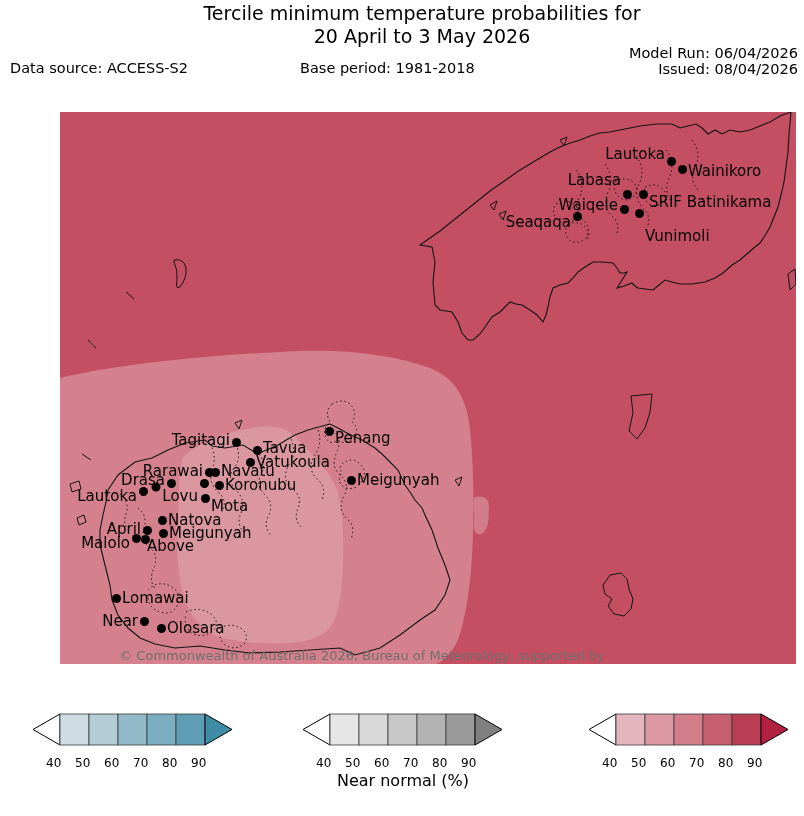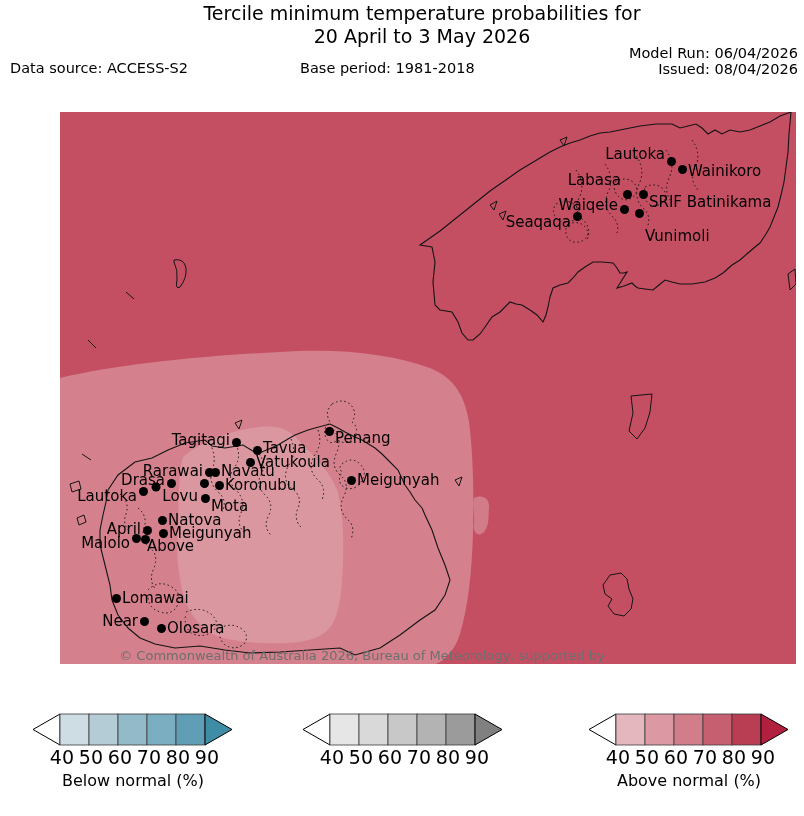--- a/index.html
+++ b/index.html
@@ -23,21 +23,21 @@
   .place{position:absolute;width:0;height:0}
   .pdot{position:absolute;left:-4.5px;top:-4.5px;width:9px;height:9px;border-radius:50%;background:#000}
   .plabel{position:absolute;top:0;white-space:nowrap;font-size:15px;line-height:1;transform:translateY(-50%);color:#000}
   .plabel.r{left:6px}
   .plabel.l{right:6px}
 
   .copyright{left:52px;top:536px;width:500px;text-align:center;font-size:13px;color:#6e6e6e}
 
   .legend{position:absolute;top:712px;width:212px;height:96px}
   .legend svg{position:absolute;left:0;top:0}
-  .lticks span{position:absolute;top:34px;width:28px;margin-left:-14px;text-align:right;font-size:19px}
+  .lticks span{position:absolute;top:44px;width:28px;margin-left:-14px;text-align:left;font-size:12px}
   .llabel{position:absolute;top:59px;left:0;width:206px;text-align:center;font-size:16px}
 </style>
 </head>
 <body>
 
 <div class="abs title1">Tercile minimum temperature probabilities for</div>
 <div class="abs title2">20 April to 3 May 2026</div>
 <div class="abs hdr hdr-source">Data source: ACCESS-S2</div>
 <div class="abs hdr hdr-base">Base period: 1981-2018</div>
 <div class="abs hdr hdr-model">Model Run: 06/04/2026</div>
@@ -222,55 +222,54 @@
     <polygon points="175,2 202,17.5 175,33" fill="#3e8ca5" stroke="#000" stroke-width="1"></polygon>
   </svg>
   <div class="lticks">
     <span style="left:30px">40</span>
     <span style="left:59px">50</span>
     <span style="left:88px">60</span>
     <span style="left:117px">70</span>
     <span style="left:146px">80</span>
     <span style="left:175px">90</span>
   </div>
-  <div class="llabel">Below normal (%)</div>
 </div>
 
 <div class="legend" style="left:300px">
   <svg width="210" height="35" viewBox="0 0 210 35">
     <polygon points="3,17.5 30,2 30,33" fill="#ffffff" stroke="#000" stroke-width="1"></polygon>
     <rect x="30" y="2" width="29" height="31" fill="#e6e6e6" stroke="#3a3a3a" stroke-width="0.8"></rect>
     <rect x="59" y="2" width="29" height="31" fill="#d9d9d9" stroke="#3a3a3a" stroke-width="0.8"></rect>
     <rect x="88" y="2" width="29" height="31" fill="#c8c8c8" stroke="#3a3a3a" stroke-width="0.8"></rect>
     <rect x="117" y="2" width="29" height="31" fill="#b3b3b3" stroke="#3a3a3a" stroke-width="0.8"></rect>
     <rect x="146" y="2" width="29" height="31" fill="#9b9b9b" stroke="#3a3a3a" stroke-width="0.8"></rect>
     <polygon points="175,2 202,17.5 175,33" fill="#808080" stroke="#000" stroke-width="1"></polygon>
   </svg>
   <div class="lticks">
     <span style="left:30px">40</span>
     <span style="left:59px">50</span>
     <span style="left:88px">60</span>
     <span style="left:117px">70</span>
     <span style="left:146px">80</span>
     <span style="left:175px">90</span>
   </div>
+  <div class="llabel">Near normal (%)</div>
 </div>
 
 <div class="legend" style="left:586px">
   <svg width="210" height="35" viewBox="0 0 210 35">
     <polygon points="3,17.5 30,2 30,33" fill="#ffffff" stroke="#000" stroke-width="1"></polygon>
     <rect x="30" y="2" width="29" height="31" fill="#e4b7bf" stroke="#3a3a3a" stroke-width="0.8"></rect>
     <rect x="59" y="2" width="29" height="31" fill="#dc99a4" stroke="#3a3a3a" stroke-width="0.8"></rect>
     <rect x="88" y="2" width="29" height="31" fill="#d17d8a" stroke="#3a3a3a" stroke-width="0.8"></rect>
     <rect x="117" y="2" width="29" height="31" fill="#c65f70" stroke="#3a3a3a" stroke-width="0.8"></rect>
     <rect x="146" y="2" width="29" height="31" fill="#b93e53" stroke="#3a3a3a" stroke-width="0.8"></rect>
     <polygon points="175,2 202,17.5 175,33" fill="#b22040" stroke="#000" stroke-width="1"></polygon>
   </svg>
   <div class="lticks">
     <span style="left:30px">40</span>
     <span style="left:59px">50</span>
     <span style="left:88px">60</span>
     <span style="left:117px">70</span>
     <span style="left:146px">80</span>
     <span style="left:175px">90</span>
   </div>
-  <div class="llabel">Above normal (%)</div>
 </div>
 
 </body></html>

